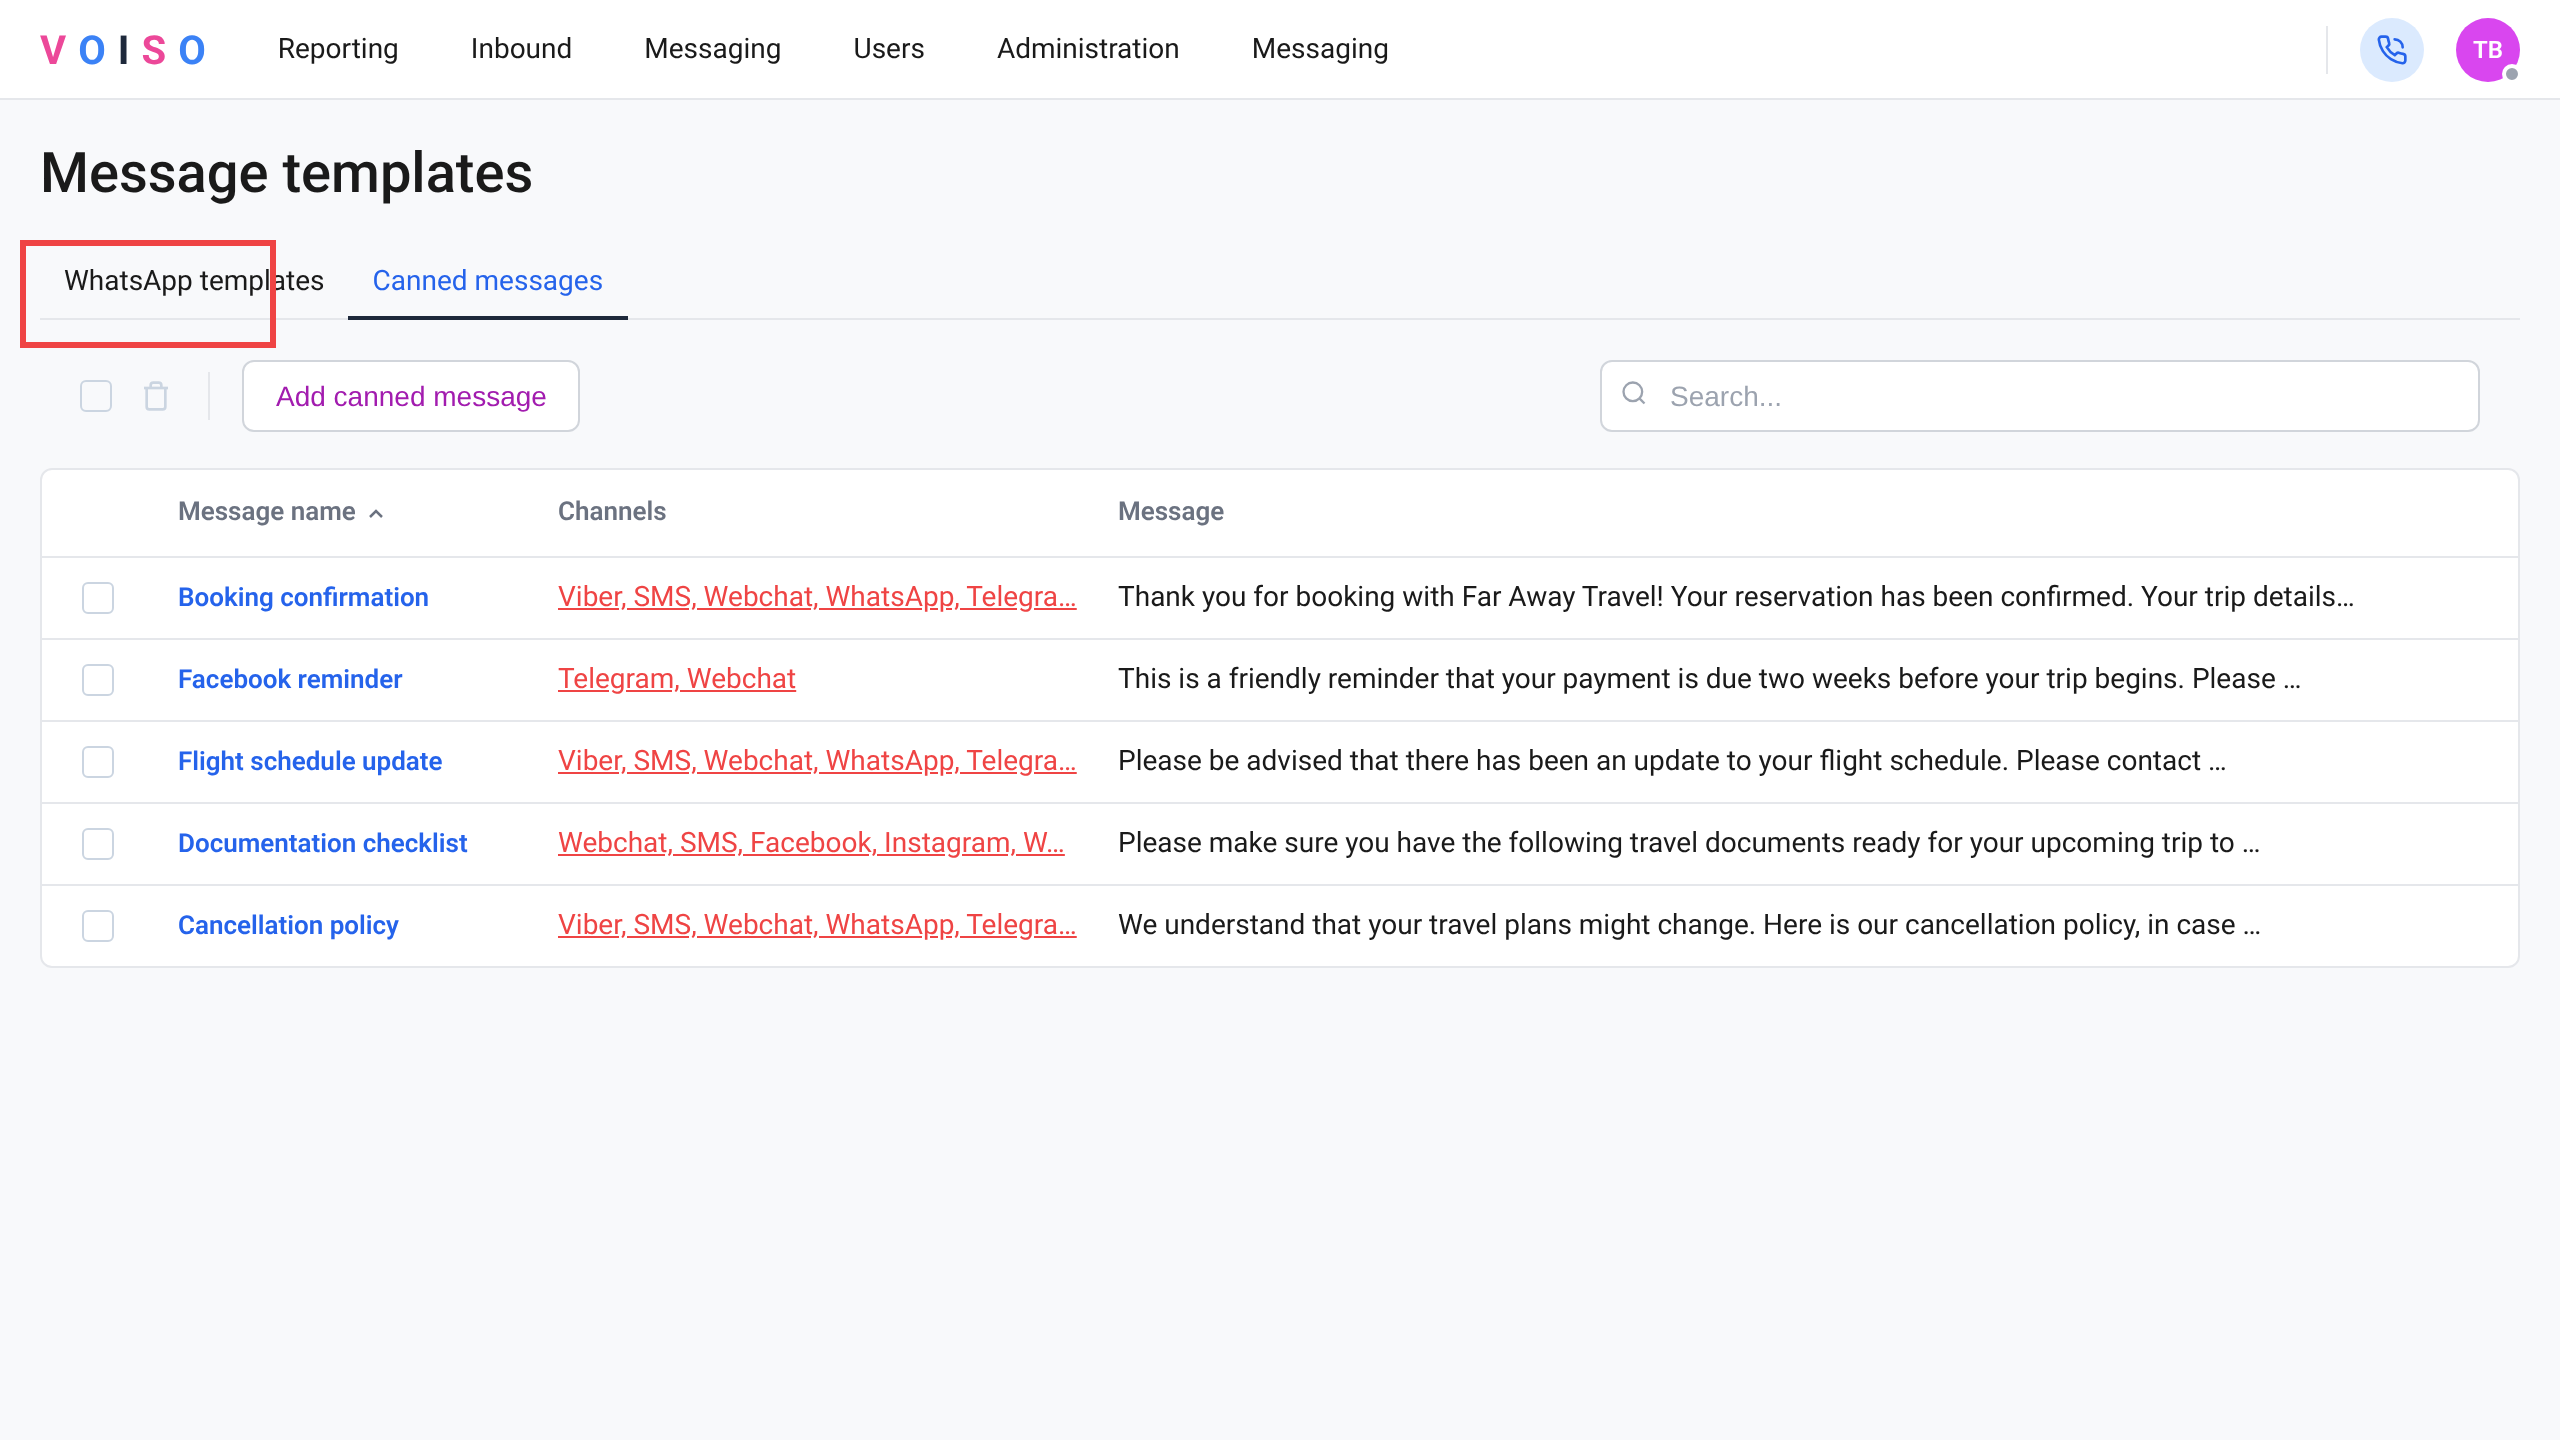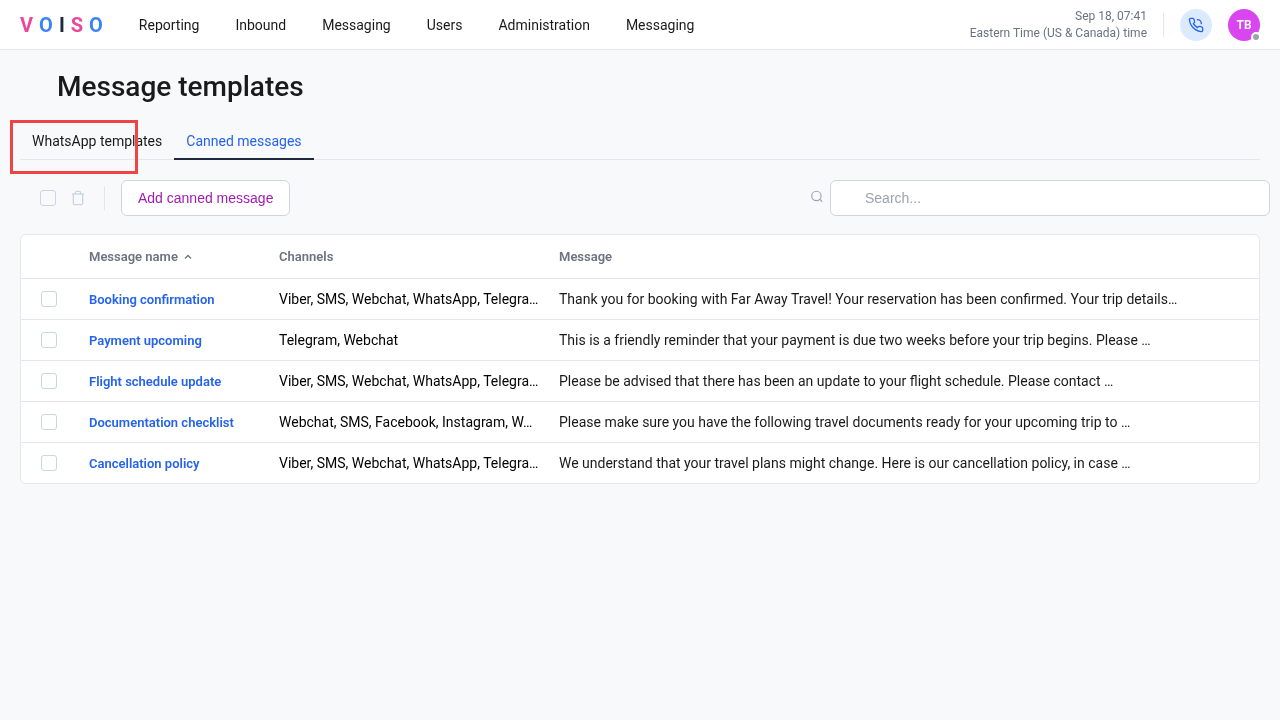--- a/index.html
+++ b/index.html
@@ -96,21 +96,20 @@
       border: 2px solid #fff;
     }
     .content {
       padding: 20px;
     }
     .page-title {
       font-size: 28px;
       font-weight: 500;
       color: #1a1a1a;
       margin-bottom: 20px;
-      margin-left: 37px;
     }
     .tabs {
       display: flex;
       border-bottom: 1px solid #e5e7eb;
       margin-bottom: 20px;
     }
     .tab {
       padding: 10px 12px;
       font-size: 14px;
       color: #1a1a1a;
@@ -183,21 +182,20 @@
       width: 440px;
     }
     .search-input {
       width: 100%;
       padding: 9px 12px 9px 34px;
       border: 1px solid #d1d5db;
       border-radius: 6px;
       font-size: 14px;
       color: #1a1a1a;
       background: #fff;
-      margin-left: 30px;
     }
     .search-input::placeholder {
       color: #9ca3af;
     }
     .search-icon {
       position: absolute;
       left: 10px;
       top: 50%;
       transform: translateY(-50%);
       color: #9ca3af;
@@ -248,25 +246,26 @@
     .table-row:last-child {
       border-bottom: none;
     }
     .row-name {
       color: #2563eb;
       font-weight: 600;
       font-size: 13px;
       cursor: pointer;
     }
     .row-channels {
-      color: #000000;
+      color: #ef4444;
       white-space: nowrap;
       overflow: hidden;
       text-overflow: ellipsis;
       padding-right: 12px;
+      text-decoration: underline;
     }
     .row-message {
       color: #1a1a1a;
       white-space: nowrap;
       overflow: hidden;
       text-overflow: ellipsis;
     }
   </style>
 </head>
 <body>
@@ -281,24 +280,20 @@
   </div>
   <div class="nav">
     <div class="nav-item">Reporting</div>
     <div class="nav-item">Inbound</div>
     <div class="nav-item">Messaging</div>
     <div class="nav-item">Users</div>
     <div class="nav-item">Administration</div>
     <div class="nav-item">Messaging</div>
   </div>
   <div class="header-right">
-    <div class="datetime">
-      <div>Sep 18, 07:41</div>
-      <div>Eastern Time (US &amp; Canada) time</div>
-    </div>
     <div class="header-divider"></div>
     <div class="phone-icon-btn">
       <svg width="16" height="16" viewBox="0 0 24 24" fill="none" stroke="#2563eb" stroke-width="2">
         <path d="M22 16.92v3a2 2 0 0 1-2.18 2 19.79 19.79 0 0 1-8.63-3.07 19.5 19.5 0 0 1-6-6 19.79 19.79 0 0 1-3.07-8.67A2 2 0 0 1 4.11 2h3a2 2 0 0 1 2 1.72 12.84 12.84 0 0 0 .7 2.81 2 2 0 0 1-.45 2.11L8.09 9.91a16 16 0 0 0 6 6l1.27-1.27a2 2 0 0 1 2.11-.45 12.84 12.84 0 0 0 2.81.7A2 2 0 0 1 22 16.92z"></path>
         <path d="M14 4a6 6 0 0 1 6 6" stroke-linecap="round"></path>
       </svg>
     </div>
     <div class="avatar">
       <span>TB</span>
       <div class="avatar-status"></div>
@@ -356,21 +351,21 @@
         </div>
       <div class="col-name"><span class="row-name">Booking confirmation</span></div>
       <div class="col-channels row-channels">Viber, SMS, Webchat, WhatsApp, Telegra…</div>
       <div class="col-message row-message">Thank you for booking with Far Away Travel! Your reservation has been confirmed. Your trip details…</div>
     </div>
 
     <div class="table-row">
       <div class="col-check">
           <div class="checkbox"></div>
         </div>
-      <div class="col-name"><span class="row-name">Payment upcoming</span></div>
+      <div class="col-name"><span class="row-name">Facebook reminder</span></div>
       <div class="col-channels row-channels">Telegram, Webchat</div>
       <div class="col-message row-message">This is a friendly reminder that your payment is due two weeks before your trip begins. Please …</div>
     </div>
 
     <div class="table-row">
       <div class="col-check">
           <div class="checkbox"></div>
         </div>
       <div class="col-name"><span class="row-name">Flight schedule update</span></div>
       <div class="col-channels row-channels">Viber, SMS, Webchat, WhatsApp, Telegra…</div>

